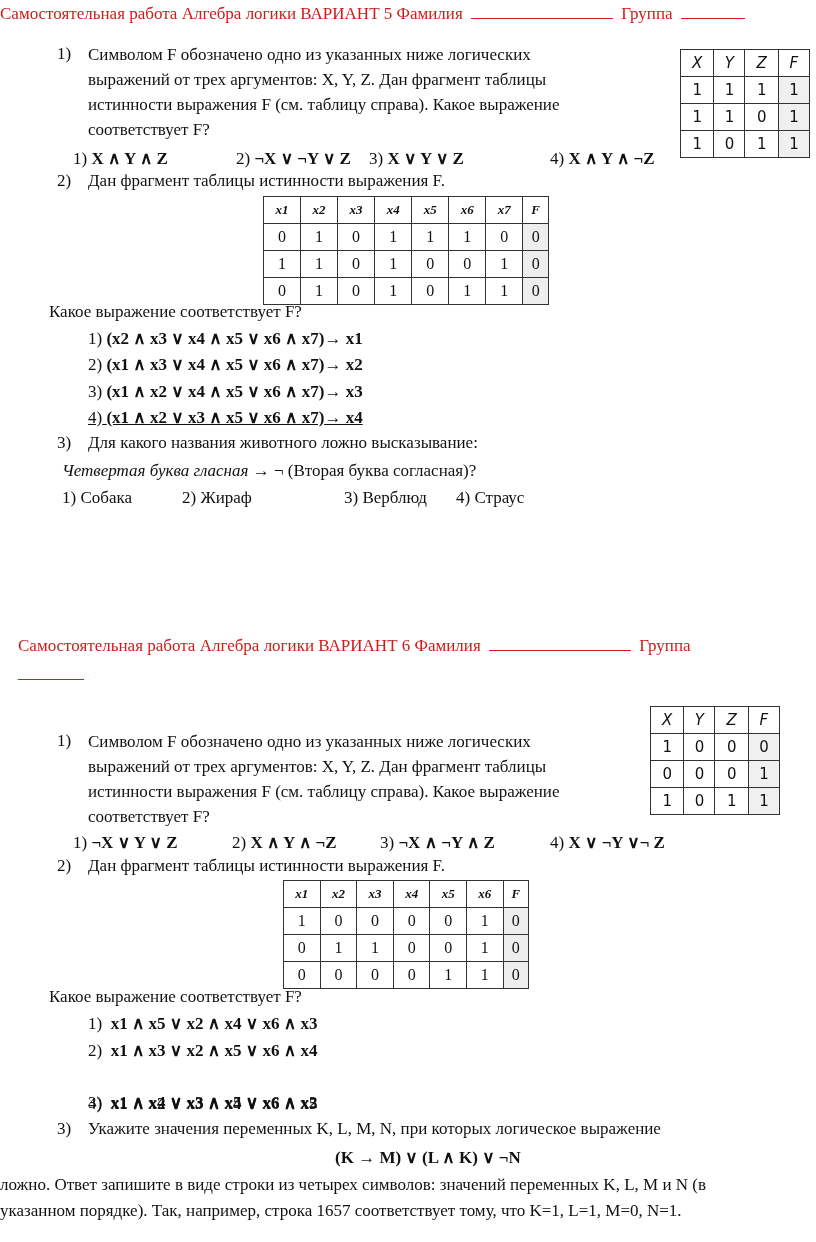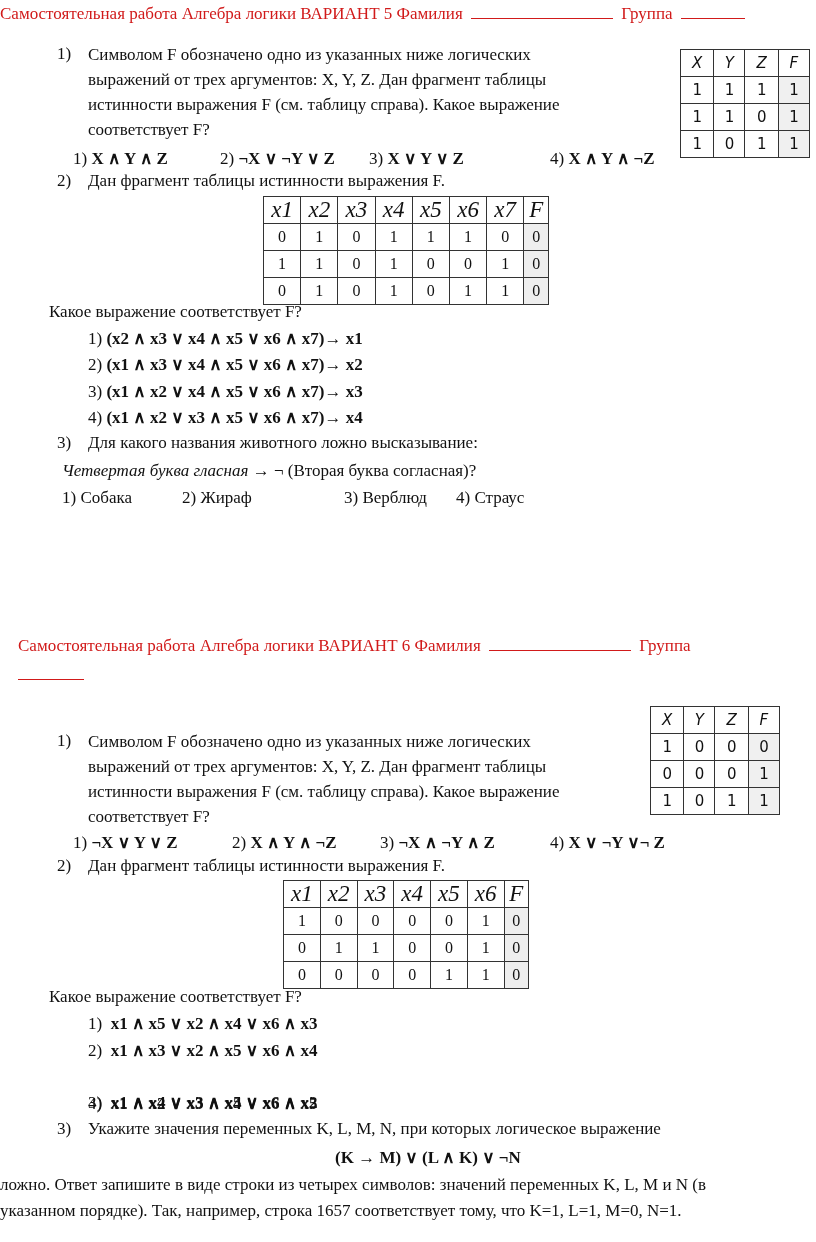--- a/index.html
+++ b/index.html
@@ -12,42 +12,42 @@
   .uline { display: inline-block; border-bottom: 1px solid #d11a1a; height: 14px; vertical-align: baseline; }
   .bold { font-weight: bold; }
   .ital { font-style: italic; }
   .line { line-height: 25px; }
   table.tt { position: absolute; border-collapse: collapse; font-family: "DejaVu Sans", sans-serif; font-size: 15px; }
   table.tt td { border: 1px solid #333; text-align: center; height: 26px; padding: 0; }
   table.tt th { border: 1px solid #333; font-weight: normal; font-style: italic; height: 26px; padding: 0; }
   table.tt td.f { background: #f0f0f0; }
   table.st { position: absolute; border-collapse: collapse; font-family: "Liberation Serif", serif; font-size: 16px; }
   table.st td, table.st th { border: 1px solid #333; text-align: center; height: 26px; padding: 0; }
-  table.st th { font-weight: normal; font-style: italic; font-size: 23px; }
+  table.st th { font-weight: bold; font-style: italic; font-size: 13px; }
   table.st td.f { background: #eeeeee; }
 </style>
 </head>
 <body>
 
 <div class="abs title" style="left:0;top:4px;">
   <span>Самостоятельная работа Алгебра логики  ВАРИАНТ 5 Фамилия</span>
   <span class="uline" style="width:142px;margin-left:4px;"></span>
   <span style="margin-left:4px;">Группа</span>
   <span class="uline" style="width:64px;margin-left:4px;"></span>
 </div>
 
 <div class="abs" style="left:57px;top:44px;">1)</div>
 <div class="abs line" style="left:88px;top:42px;">
   <div>Символом F обозначено одно из указанных ниже логических</div>
   <div>выражений от трех аргументов: X, Y, Z. Дан фрагмент таблицы</div>
   <div>истинности выражения F (см. таблицу справа). Какое выражение</div>
   <div>соответствует F?</div>
 </div>
 <div class="abs" style="left:73px;top:148px;"><span>1)</span> <span class="bold">X ∧ Y ∧ Z</span></div>
-<div class="abs" style="left:220px;top:148px;"><span>2)</span> <span class="bold">¬X ∨ ¬Y ∨ Z</span></div>
+<div class="abs" style="left:236px;top:148px;"><span>2)</span> <span class="bold">¬X ∨ ¬Y ∨ Z</span></div>
 <div class="abs" style="left:369px;top:148px;"><span>3)</span> <span class="bold">X ∨ Y ∨ Z</span></div>
 <div class="abs" style="left:550px;top:148px;"><span>4)</span> <span class="bold">X ∧ Y ∧ ¬Z</span></div>
 
 <table class="tt" style="left:680px;top:49px;width:130px;">
   <tbody>
       <tr>
     <th>X</th>
     <th>Y</th>
     <th>Z</th>
     <th>F</th>
@@ -118,21 +118,21 @@
         <td>1</td>
         <td class="f">0</td>
   </tr>
 </tbody>
   </table>
 
 <div class="abs" style="left:49px;top:302px;">Какое выражение соответствует F?</div>
 <div class="abs" style="left:88px;top:328px;"><span>1)</span> <span class="bold">(x2 ∧ x3 ∨ x4 ∧ x5 ∨ x6 ∧ x7)→ x1</span></div>
 <div class="abs" style="left:88px;top:354px;"><span>2)</span> <span class="bold">(x1 ∧ x3 ∨ x4 ∧ x5 ∨ x6 ∧ x7)→ x2</span></div>
 <div class="abs" style="left:88px;top:381px;"><span>3)</span> <span class="bold">(x1 ∧ x2 ∨ x4 ∧ x5 ∨ x6 ∧ x7)→ x3</span></div>
-<div class="abs" style="left:88px;top:407px;"><span>4)</span> <span class="bold">(x1 ∧ x2 ∨ x3 ∧ x5 ∨ x6 ∧ x7)→ x4</span></div>
+<div class="abs" style="left:88px;top:407px;text-decoration:underline;"><span>4)</span> <span class="bold">(x1 ∧ x2 ∨ x3 ∧ x5 ∨ x6 ∧ x7)→ x4</span></div>
 
 <div class="abs" style="left:57px;top:433px;">3)</div>
 <div class="abs" style="left:88px;top:433px;">Для какого названия животного ложно высказывание:</div>
 <div class="abs" style="left:62px;top:461px;"><span class="ital">Четвертая буква гласная</span><span> → ¬ (Вторая буква согласная)?</span></div>
 <div class="abs" style="left:62px;top:488px;">1) Собака</div>
 <div class="abs" style="left:182px;top:488px;">2) Жираф</div>
 <div class="abs" style="left:344px;top:488px;">3) Верблюд</div>
 <div class="abs" style="left:456px;top:488px;">4) Страус</div>
 
 <div class="abs title" style="left:18px;top:636px;">

